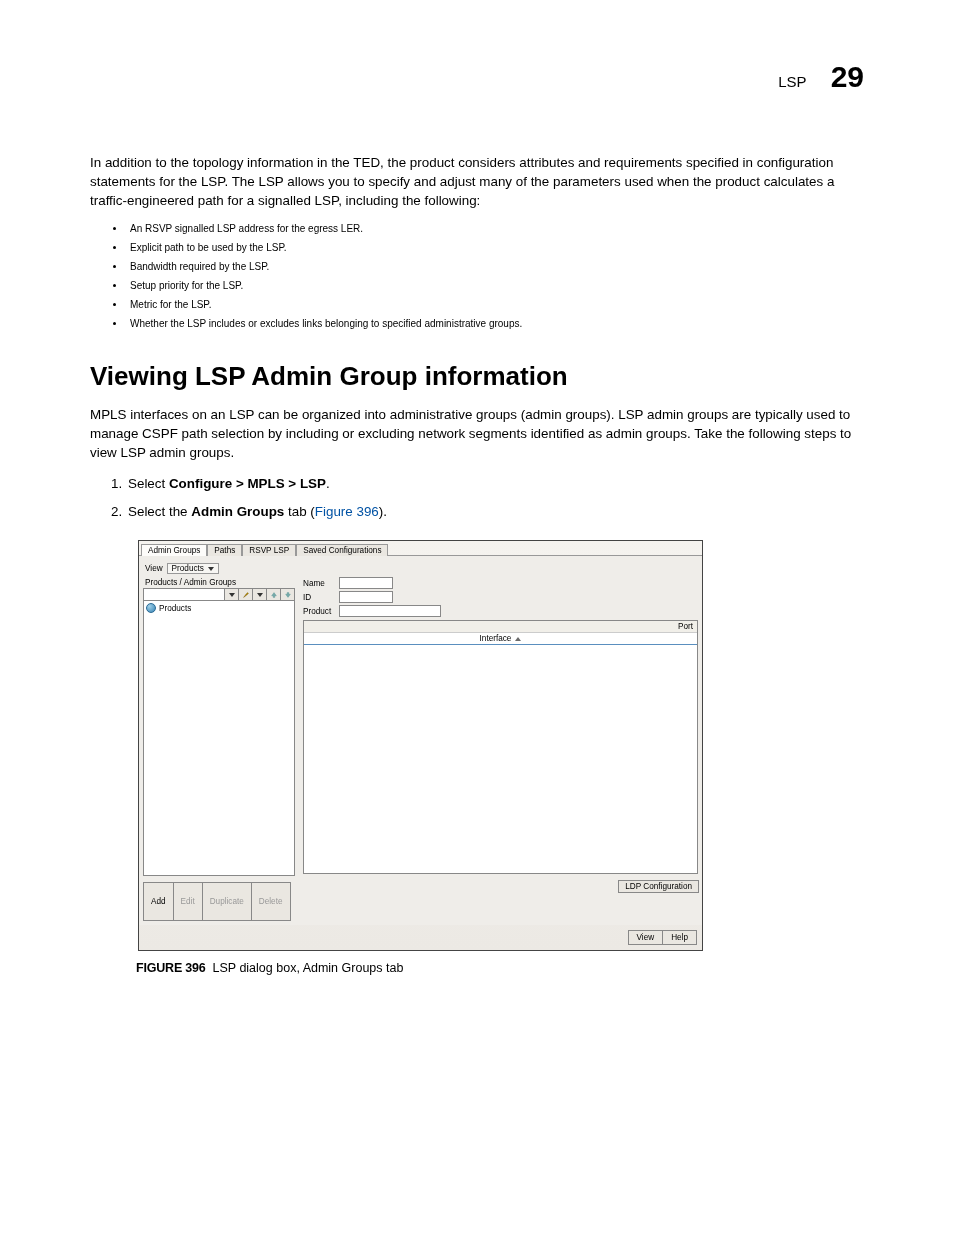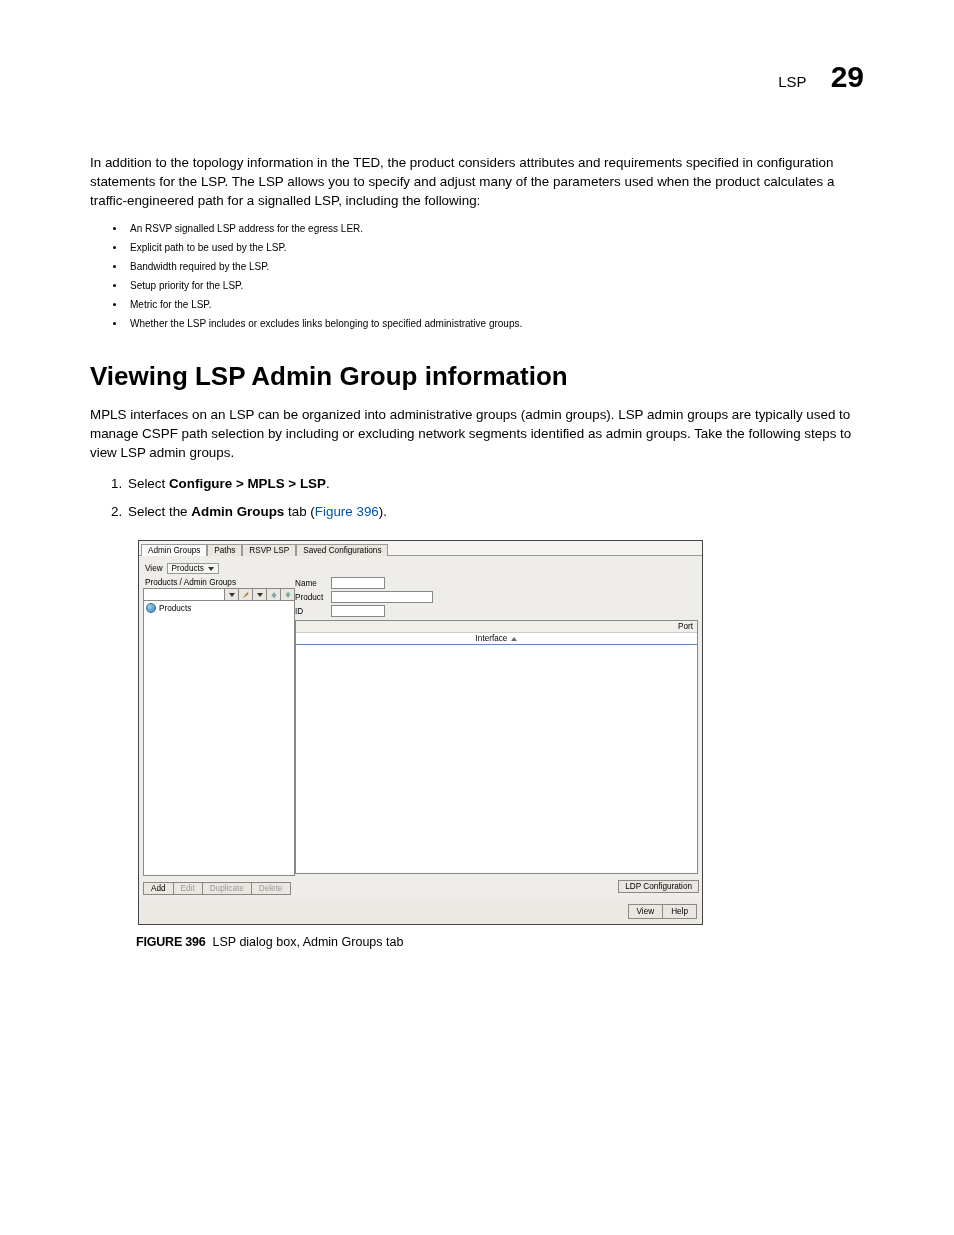--- a/index.html
+++ b/index.html
@@ -92,21 +92,21 @@
   }
   .view-row { padding:3px 2px; display:flex; align-items:center; gap:4px; }
   .view-dd {
     border:1px solid #999; background:#f7f6f3; padding:0 4px;
     display:inline-flex; align-items:center; gap:4px;
   }
   .tri-down {
     width:0;height:0;border-left:3.5px solid transparent;border-right:3.5px solid transparent;border-top:4px solid #333;display:inline-block;
   }
   .panels {
-    display:flex; align-items:flex-start;
+    display:flex; gap:8px; align-items:flex-start;
   }
   .left-panel { width:152px; }
   .panel-title { font-size:8.2px; padding:1px 0 1px 2px; }
   .tool-row {
     display:flex; height:13px;
   }
   .tool-input {
     flex:1; border:1px solid #888; background:#fff;
   }
   .tool-btn {
@@ -120,21 +120,21 @@
   }
   .tree-item { display:flex; align-items:center; gap:3px; font-size:8.2px; }
   .globe-icon {
     width:8px;height:8px;border-radius:50%;
     background:radial-gradient(circle at 30% 30%, #9fd0e8, #3a85b5);
     display:inline-block;border:0.5px solid #2a6a95;
   }
   .btn-row { display:flex; gap:0; margin-top:6px; }
   .mini-btn {
     border:1px solid #888; background:#eae7e1;
-    padding:1px 7px; font-size:8.2px; margin-right:-1px;
+    padding:14px 7px; font-size:8.2px; margin-right:-1px;
   }
   .mini-btn.disabled { color:#999; }
 
   .right-panel { flex:1; }
   .field-row { display:flex; align-items:center; gap:2px; margin-bottom:2px; }
   .fld-label { width:34px; font-size:8.2px; }
   .fld-input { border:1px solid #888; background:#fff; height:10px; }
   .fld-input.short { width:52px; }
   .fld-input.long { width:100px; }
 
@@ -250,26 +250,26 @@
             <div class="mini-btn disabled">Delete</div>
           </div>
         </div>
 
         <div class="right-panel">
           <div class="field-row">
             <span class="fld-label">Name</span>
             <span class="fld-input short"></span>
           </div>
           <div class="field-row">
+            <span class="fld-label">ID</span>
+            <span class="fld-input short"></span>
+          </div>
+          <div class="field-row">
             <span class="fld-label">Product</span>
             <span class="fld-input long"></span>
-          </div>
-          <div class="field-row">
-            <span class="fld-label">ID</span>
-            <span class="fld-input short"></span>
           </div>
 
           <div class="port-box">
             <div class="port-header">Port</div>
             <div class="port-sub">
               <span>Interface</span>
               <span class="sort-tri"></span>
             </div>
             <div class="port-body-rows"></div>
           </div>

